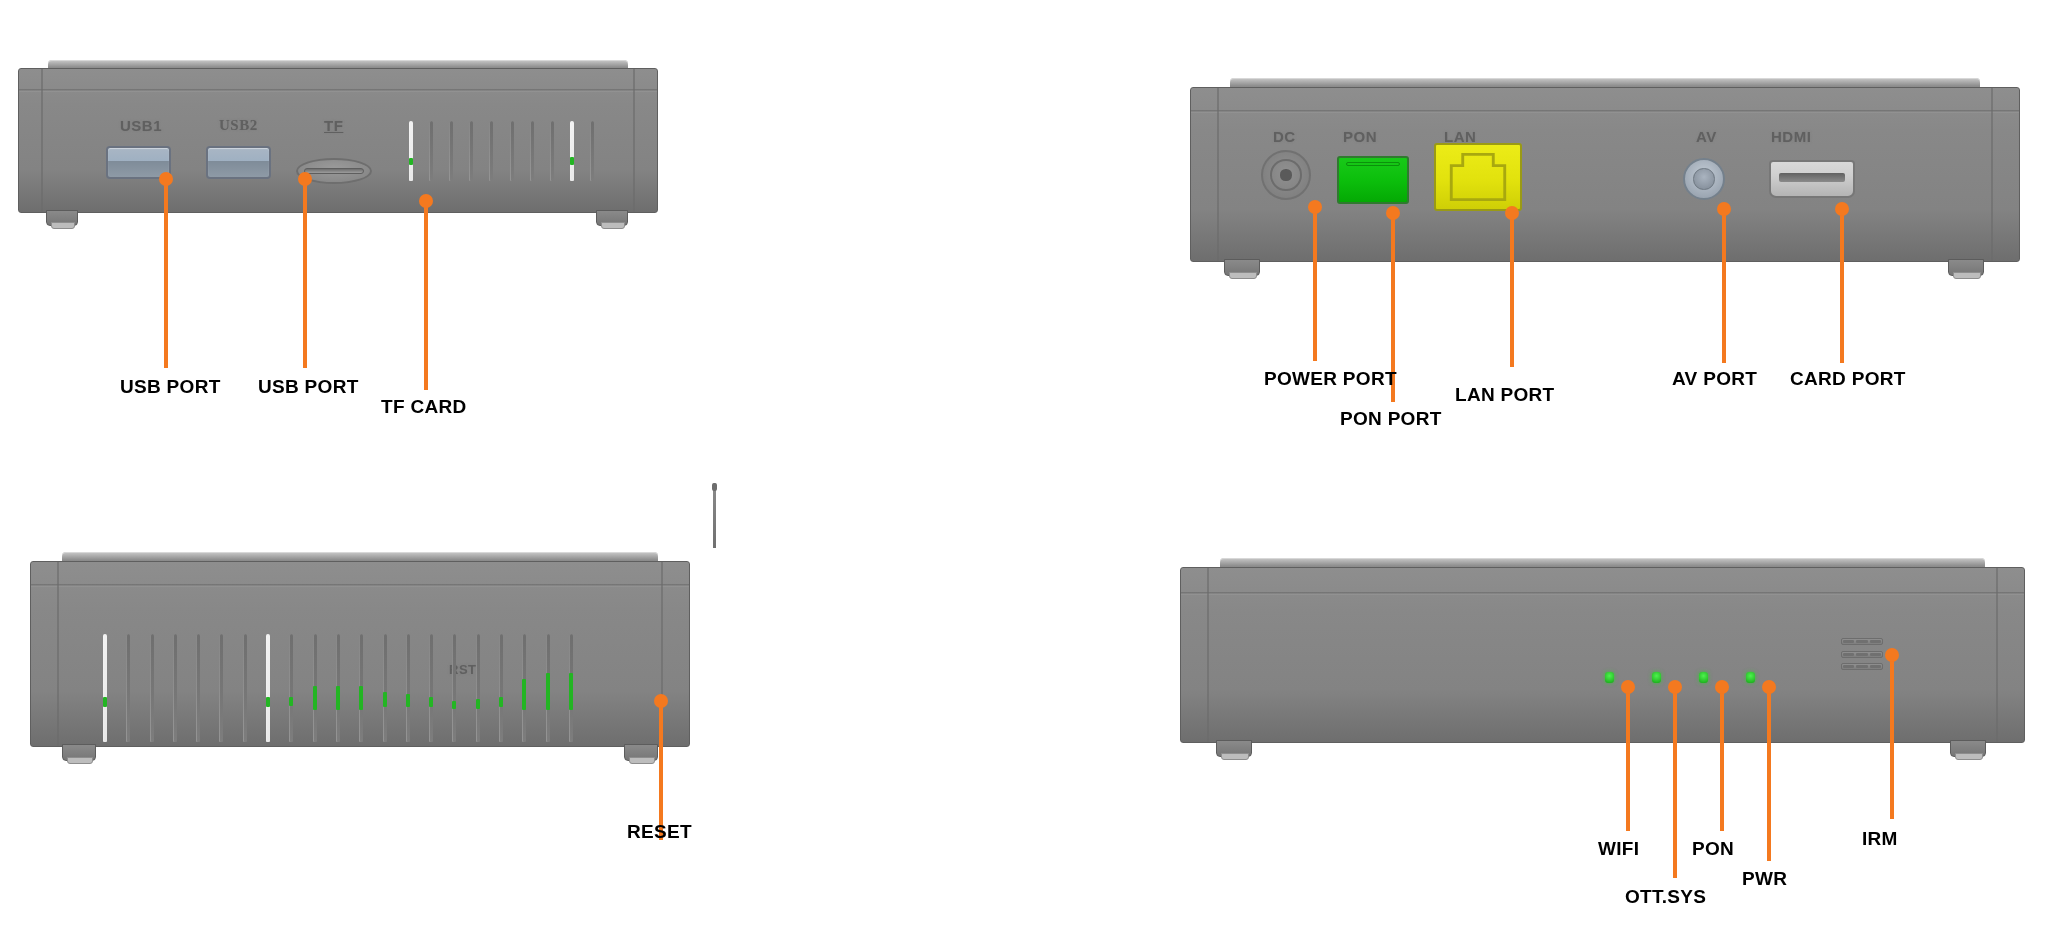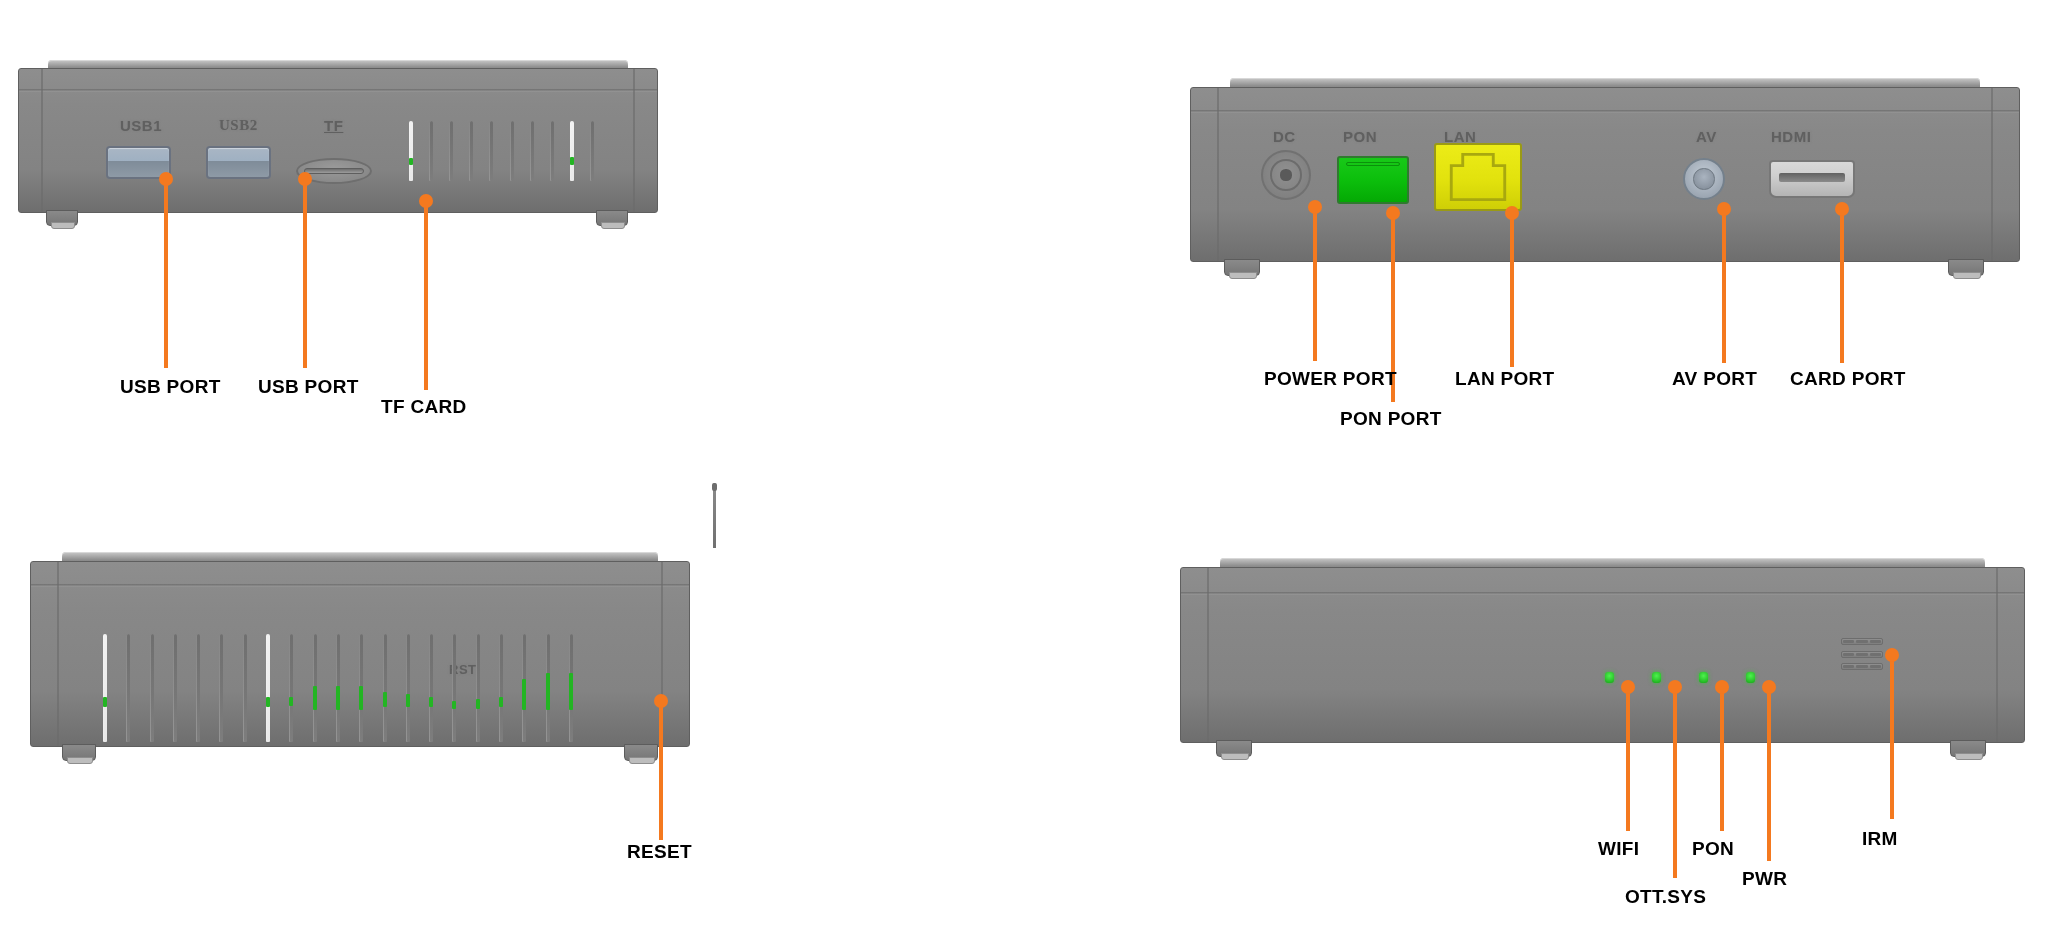--- a/index.html
+++ b/index.html
@@ -248,21 +248,21 @@
   </div>
 
   <div class="leader dot" style="left:1313px;top:206px;height:155px;"></div>
   <div class="leader dot" style="left:1391px;top:212px;height:190px;"></div>
   <div class="leader dot" style="left:1510px;top:212px;height:155px;"></div>
   <div class="leader dot" style="left:1722px;top:208px;height:155px;"></div>
   <div class="leader dot" style="left:1840px;top:208px;height:155px;"></div>
 
   <div class="callout" style="left:1248px;top:368px;margin-left:16px;">POWER PORT</div>
   <div class="callout" style="left:1340px;top:408px;">PON PORT</div>
-  <div class="callout" style="left:1455px;top:368px;text-align:right;">LAN PORT</div>
+  <div class="callout" style="left:1455px;top:384px;text-align:right;">LAN PORT</div>
   <div class="callout" style="left:1672px;top:368px;">AV PORT</div>
   <div class="callout" style="left:1790px;top:368px;">CARD PORT</div>
 
   <div class="antenna" style="left:713px;top:483px;height:65px;"></div>
 
   <div class="device" style="left:30px;top:552px;width:660px;height:212px;">
 
     <div class="dev-top-lip" style="left:32px;top:0px;width:596px;height:13px;"></div>
     <div class="dev-face" style="left:0;top:9px;width:660px;height:186px;">
       <div class="face-seam" style="top:22px;"></div>
@@ -324,21 +324,21 @@
             <div class="glow" style="top:36%;height:34%;"></div>
           </div>
       </div>
     </div>
 
     <div class="foot" style="left:32px;top:192px;width:34px;height:17px;"></div>
     <div class="foot" style="left:594px;top:192px;width:34px;height:17px;"></div>
   </div>
 
   <div class="leader dot" style="left:659px;top:700px;height:140px;"></div>
-  <div class="callout" style="left:627px;top:841px;">RESET</div>
+  <div class="callout" style="left:627px;top:821px;">RESET</div>
 
   <div class="device" style="left:1180px;top:558px;width:845px;height:200px;">
 
     <div class="dev-top-lip" style="left:40px;top:0px;width:765px;height:13px;"></div>
     <div class="dev-face" style="left:0;top:9px;width:845px;height:176px;">
       <div class="face-seam" style="top:24px;"></div>
       <div class="edge-l" style="left:26px;"></div>
       <div class="edge-r" style="right:26px;"></div>
 
       <div class="led" style="left:424px;top:104px;"></div>

